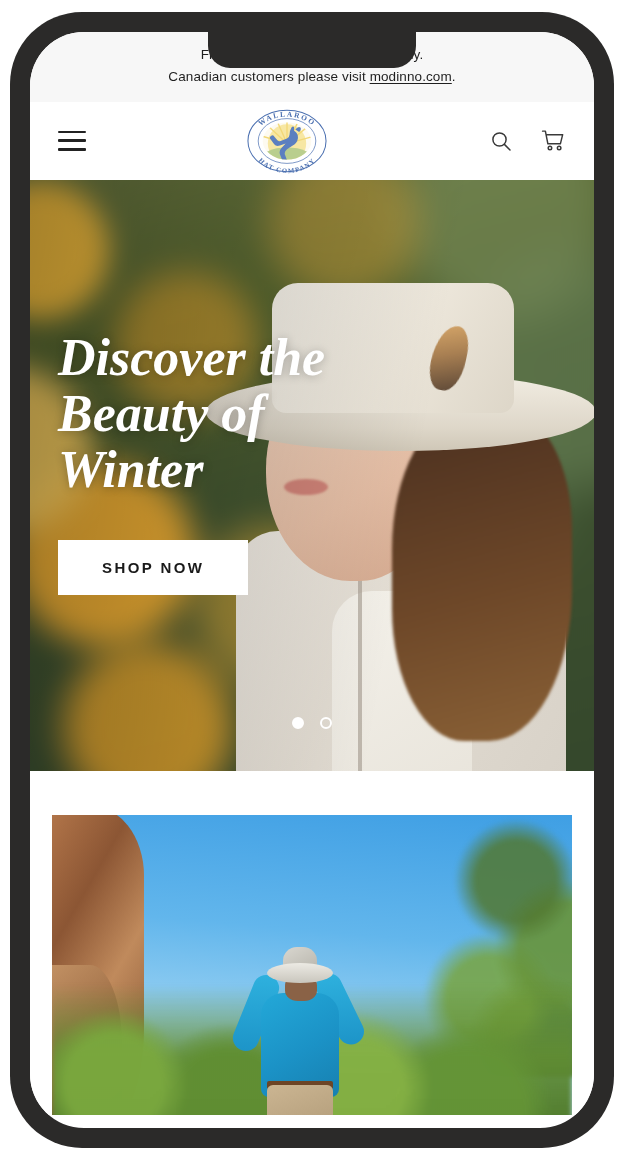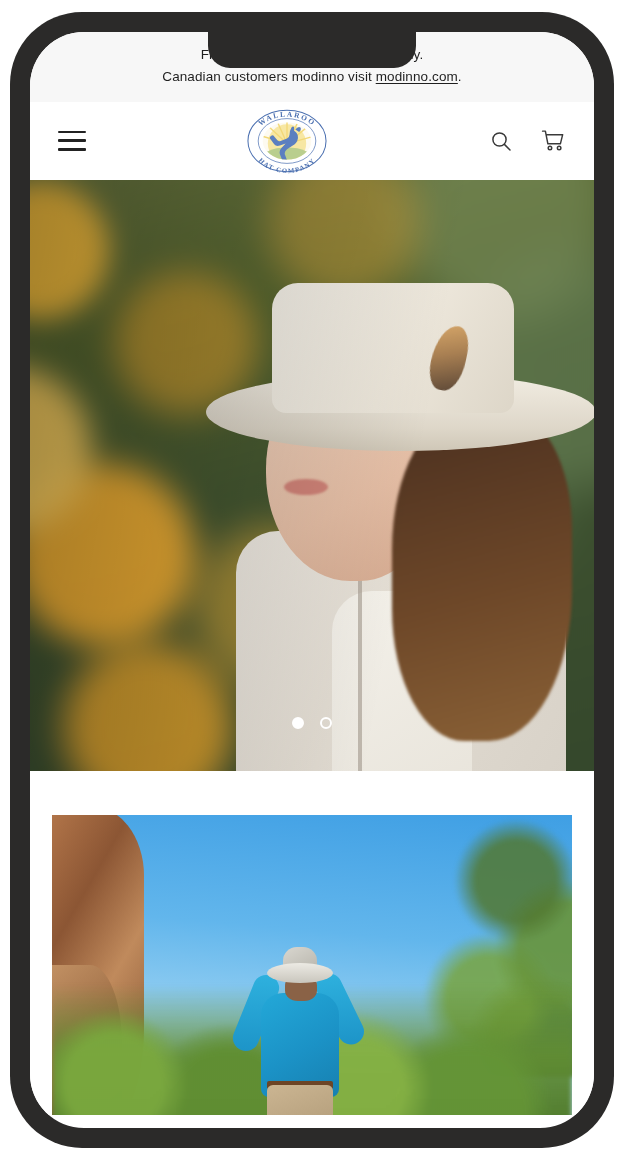--- a/index.html
+++ b/index.html
@@ -391,21 +391,21 @@
 </head>
 <body>
 
 <div class="device">
   <div class="screen">
 
     <div class="notch"></div>
 
     <div class="announce">
       <span class="line">Free Shipping on                          ontinental US only.</span>
-      <span class="line"><span>Canadian customers modinno visit </span><a href="#">modinno.com</a><span>.</span></span>
+      <span class="line"><span>Canadian customers please visit </span><a href="#">modinno.com</a><span>.</span></span>
     </div>
 
     <div class="header">
       <div class="hamburger">
         <span></span>
         <span></span>
         <span></span>
       </div>
 
       <div class="logo-wrap">
@@ -472,20 +472,26 @@
         <div class="face"></div>
         <div class="lips"></div>
         <div class="hair-front"></div>
         <div class="hat-brim"></div>
         <div class="hat-crown"></div>
         <div class="hat-feather"></div>
       </div>
 
       <div class="hero-shade"></div>
 
+      <div class="hero-content">
+        <h1 class="hero-title">Discover the
+Beauty of
+Winter</h1>
+        <button class="shop-now">Shop Now</button>
+      </div>
 
       <div class="dots">
         <span class="dot active"></span>
         <span class="dot"></span>
       </div>
     </div>
 
     <div class="section2">
       <div class="promo-img">
         <div class="sky"></div>

